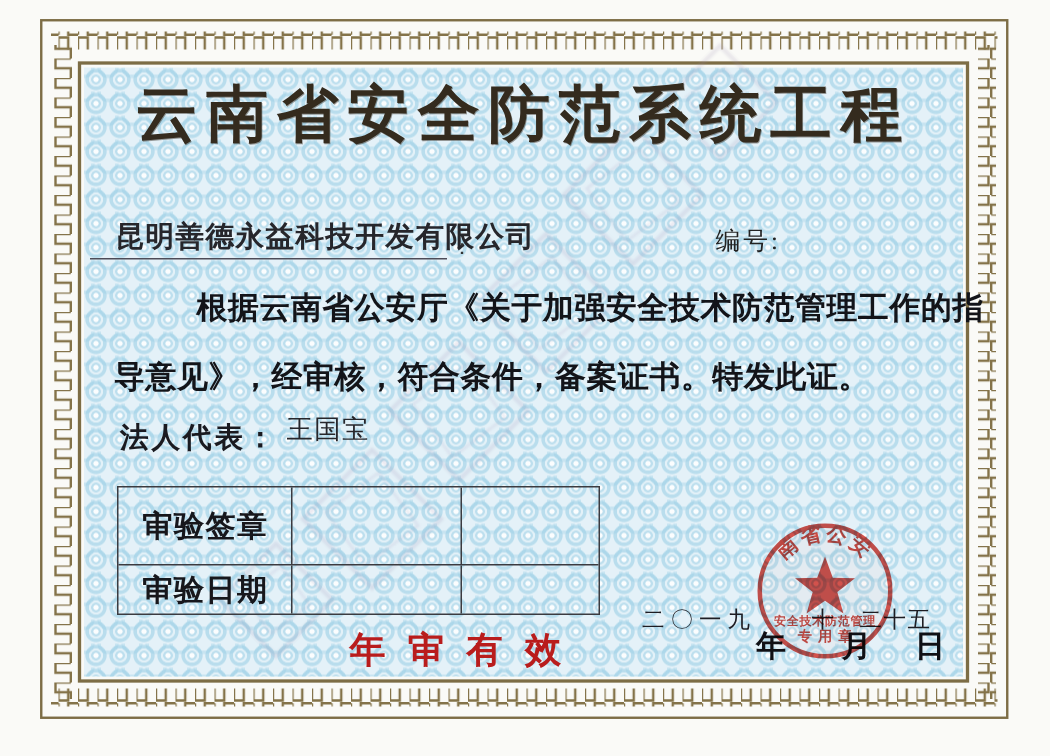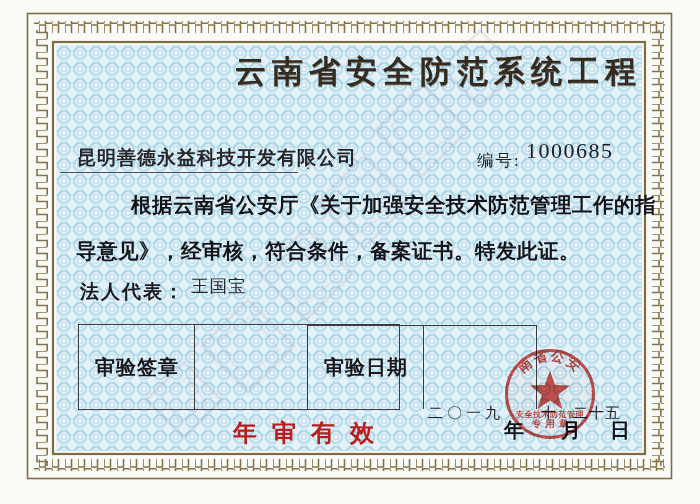--- a/index.html
+++ b/index.html
@@ -21,22 +21,22 @@
     background-image:
       radial-gradient(circle at 8px 8px, rgba(255,255,255,0.85) 1.5px, rgba(150,205,228,0.50) 2px, rgba(150,205,228,0.50) 3px, rgba(220,240,248,0.15) 3.5px, rgba(220,240,248,0.15) 4.5px, rgba(150,205,228,0.55) 5px, rgba(150,205,228,0.55) 6.8px, transparent 7.4px),
       radial-gradient(circle at 0px 0px, transparent 4.6px, rgba(165,212,232,0.45) 5px, rgba(165,212,232,0.45) 6.8px, transparent 7.4px),
       radial-gradient(circle at 16px 0px, transparent 4.6px, rgba(165,212,232,0.45) 5px, rgba(165,212,232,0.45) 6.8px, transparent 7.4px);
     background-size:16px 16px;
   }
 
   .abs{position:absolute;z-index:4;}
 
   .title1{
-    left:56px;top:56px;width:586px;text-align:right;
-    font-size:31px;font-weight:bold;color:#342b1e;
+    left:56px;top:56px;width:586px;text-align:center;
+    font-size:41px;font-weight:bold;color:#342b1e;
     letter-spacing:6px;margin-right:-6px;line-height:1.0;
     text-shadow:0.5px 0.5px 0 rgba(52,43,30,0.45);
   }
   .title2{
     left:56px;top:99px;width:586px;text-align:center;
     font-size:36px;font-weight:bold;color:#342b1e;
     letter-spacing:17px;text-indent:17px;line-height:1.0;
     text-shadow:0.5px 0.5px 0 rgba(52,43,30,0.45);
   }
   .company{left:77px;top:145px;font-size:19px;font-weight:bold;color:#26262b;letter-spacing:1px;}
@@ -46,21 +46,21 @@
   .no-value{left:526px;top:138px;font-size:22px;color:#1c1c22;letter-spacing:1.5px;}
   .body-line{font-size:20.5px;font-weight:bold;color:#131419;letter-spacing:0.5px;}
   .body-l1{left:131px;top:191px;}
   .body-l2{left:76px;top:237px;}
   .legal-label{left:80px;top:279px;font-size:19px;font-weight:bold;color:#1a1a20;letter-spacing:2px;}
   .legal-name{left:191px;top:274px;font-size:17.5px;color:#26262b;letter-spacing:1px;}
 
   .review-table{
     left:78px;top:324px;width:322px;height:86px;
     border:1.6px solid #3b3b40;z-index:4;
-    display:flex;flex-direction:row;box-sizing:border-box;
+    display:flex;flex-direction:column;box-sizing:border-box;
   }
   .tr{display:flex;flex:1;}
   .tr + .tr{border-top:1.4px solid #3b3b40;}
   .tr .c1{width:115px;display:flex;align-items:center;padding-left:16px;box-sizing:border-box;
       font-size:20px;font-weight:bold;color:#17171c;letter-spacing:1px;}
   .tr .c2{width:112px;border-left:1.4px solid #3b3b40;}
   .tr .c3{flex:1;border-left:1.4px solid #3b3b40;}
   .tr-seal{flex:1.6;}
   .tr-date{flex:1;}
 
@@ -130,21 +130,20 @@
     <div class="wm wm5"></div>
     <div class="wm wm6"></div>
   </div>
 
   <div class="abs title1">云南省安全防范系统工程</div>
 
   <div class="abs company">昆明善德永益科技开发有限公司</div>
   <div class="abs field-underline"></div>
   <div class="abs field-colon">：</div>
   <div class="abs no-label">编号:</div>
-  <div class="abs no-value">1000685</div>
 
   <div class="abs body-line body-l1">根据云南省公安厅《关于加强安全技术防范管理工作的指</div>
   <div class="abs body-line body-l2">导意见》，经审核，符合条件，备案证书。特发此证。</div>
 
   <div class="abs legal-label">法人代表：</div>
   <div class="abs legal-name">王国宝</div>
 
   <div class="abs review-table">
     <div class="tr tr-seal">
       <div class="c1">审验签章</div>

